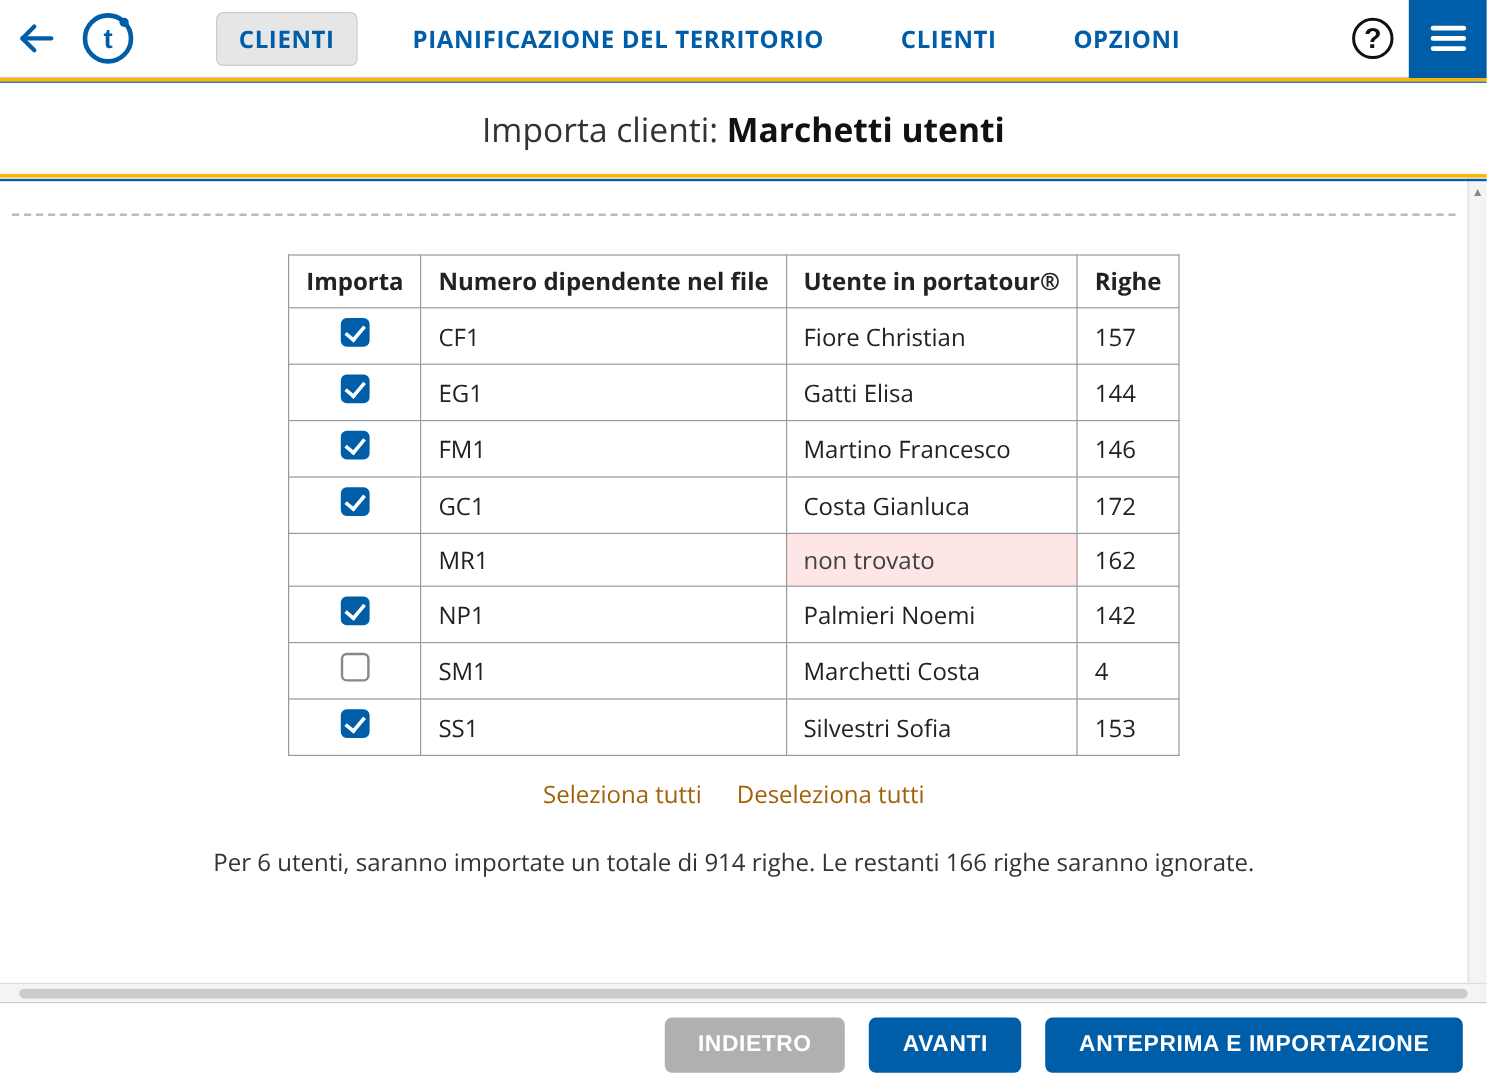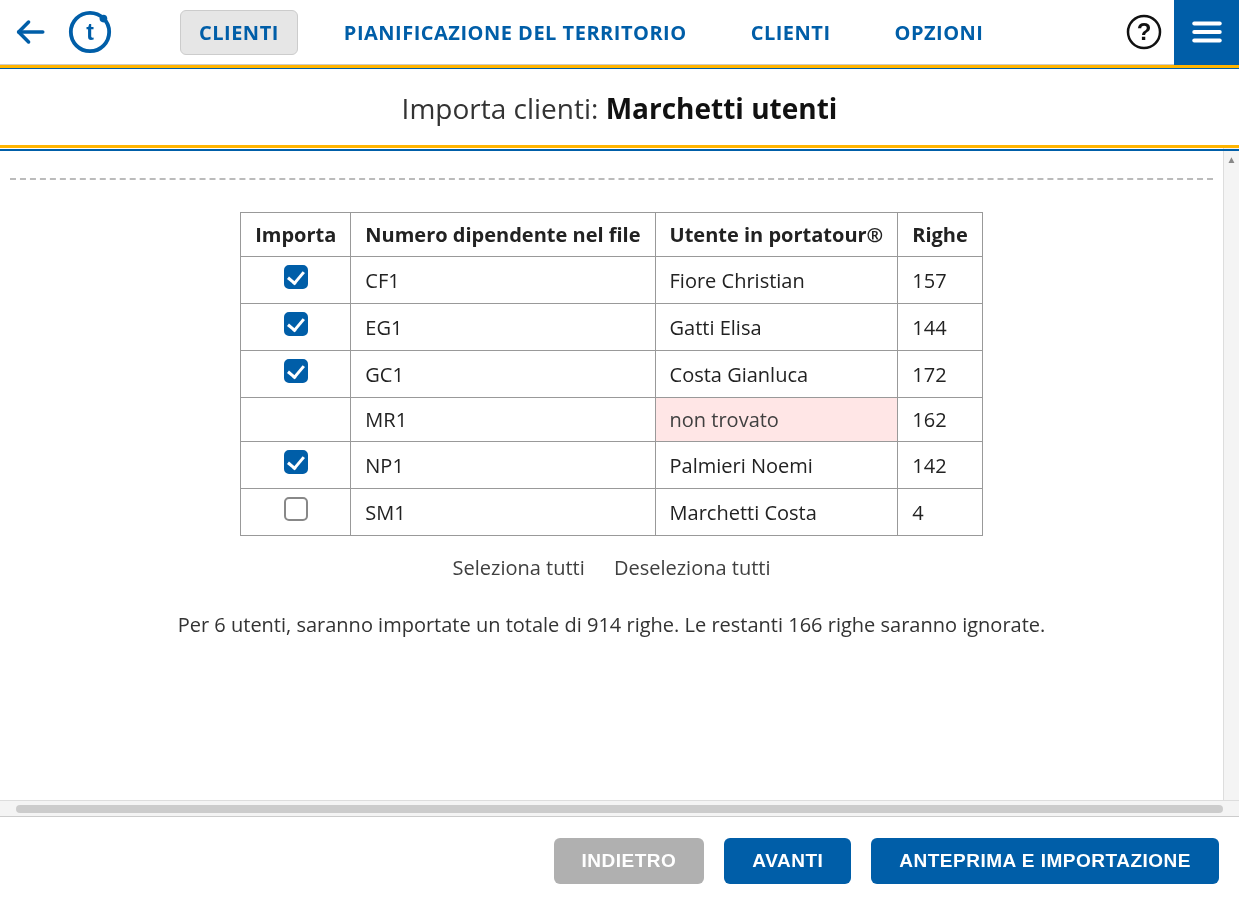--- a/index.html
+++ b/index.html
@@ -43,26 +43,26 @@
   .import-table th.chk, .import-table td.chk { text-align: center; width: 90px; }
   .import-table td.notfound { background: #ffe6e6; color: #404040; }
 
   
   .chk-box { display: inline-block; width: 24px; height: 24px; border-radius: 5px; border: 2px solid #005ea8; position: relative; cursor: pointer; }
   .chk-box.checked { background: #005ea8; border-color: #005ea8; }
   .chk-box.unchecked { background: #fff; border-color: #888; }
   .chk-box.checked::after { content: ""; position: absolute; left: 5px; top: 1px; width: 7px; height: 13px; border: solid #fff; border-width: 0 3px 3px 0; transform: rotate(40deg); }
 
   .select-links { text-align: center; margin-top: 18px; font-size: 20px; }
-  .select-links a { color: #404040; text-decoration: none; margin: 0 12px; cursor: pointer; }
+  .select-links a { color: #a16207; text-decoration: none; margin: 0 12px; cursor: pointer; }
 
   .summary { text-align: center; font-size: 20px; color: #333; margin-top: 30px; padding: 0 40px; }
 
   
-  .bottom-bar { height: 89px; border-top: 1px solid #ccc; display: flex; align-items: center; justify-content: center; gap: 20px; padding: 0 20px 0 0; background: #fff; }
+  .bottom-bar { height: 70px; border-top: 1px solid #ccc; display: flex; align-items: center; justify-content: center; gap: 20px; padding: 0 20px 0 0; background: #fff; }
   .bottom-bar .spacer-left { flex: 1; }
   .btn { font-size: 19px; font-weight: 700; letter-spacing: 0.5px; padding: 12px 28px; border-radius: 6px; border: none; cursor: pointer; }
   .btn.secondary { background: #b0b0b0; color: #fff; }
   .btn.primary { background: #005ea8; color: #fff; }
   .btn.preview { background: #005ea8; color: #fff; margin-left: auto; }
 
   
   .hscroll-indicator { height: 16px; border-top: 1px solid #ddd; background: #f4f4f4; display: flex; align-items: center; }
   .hscroll-indicator .thumb { height: 8px; background: #ccc; width: 100%; margin: 0 16px; border-radius: 4px; }
 
@@ -137,20 +137,26 @@
               <td class="num">157</td>
             </tr>
             <tr>
               <td class="chk"><span class="chk-box checked"></span></td>
               <td>EG1</td>
               <td>Gatti Elisa</td>
               <td class="num">144</td>
             </tr>
             <tr>
               <td class="chk"><span class="chk-box checked"></span></td>
+              <td>FM1</td>
+              <td>Martino Francesco</td>
+              <td class="num">146</td>
+            </tr>
+            <tr>
+              <td class="chk"><span class="chk-box checked"></span></td>
               <td>GC1</td>
               <td>Costa Gianluca</td>
               <td class="num">172</td>
             </tr>
             <tr>
               <td class="chk"></td>
               <td>MR1</td>
               <td class="notfound">non trovato</td>
               <td class="num">162</td>
             </tr>
@@ -158,20 +164,26 @@
               <td class="chk"><span class="chk-box checked"></span></td>
               <td>NP1</td>
               <td>Palmieri Noemi</td>
               <td class="num">142</td>
             </tr>
             <tr>
               <td class="chk"><span class="chk-box unchecked"></span></td>
               <td>SM1</td>
               <td>Marchetti Costa</td>
               <td class="num">4</td>
+            </tr>
+            <tr>
+              <td class="chk"><span class="chk-box checked"></span></td>
+              <td>SS1</td>
+              <td>Silvestri Sofia</td>
+              <td class="num">153</td>
             </tr>
           </tbody>
       </table>
 
       <div class="select-links">
         <a>Seleziona tutti</a>
         <a>Deseleziona tutti</a>
       </div>
 
       <p class="summary">Per 6 utenti, saranno importate un totale di 914 righe. Le restanti 166 righe saranno ignorate.</p>

